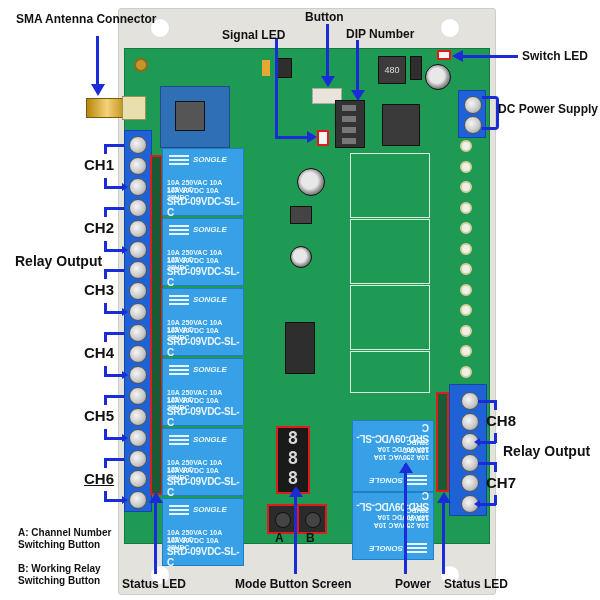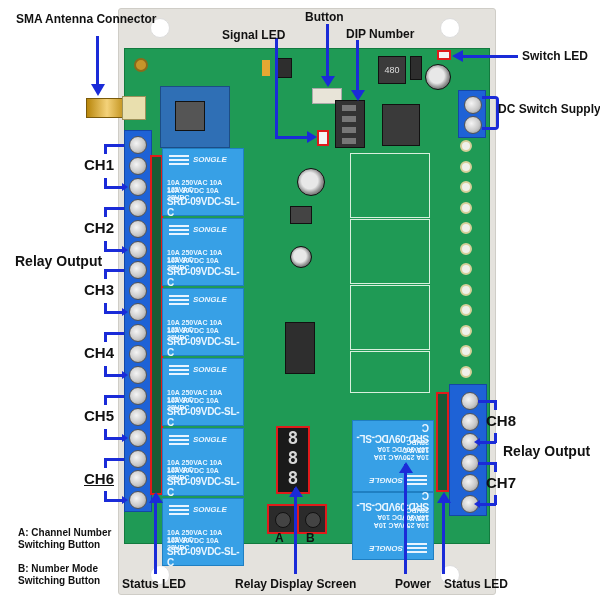--- a/index.html
+++ b/index.html
@@ -305,32 +305,32 @@
 <div class="abs arrow-line" style="left:404px;top:464px;width:3px;height:110px;"></div>
 <div class="abs" style="left:399px;top:462px;width:0;height:0;border-left:7px solid transparent;border-right:7px solid transparent;border-bottom:11px solid #1a2bd8;"></div>
 <div class="abs arrow-line" style="left:442px;top:496px;width:3px;height:78px;"></div>
 <div class="abs" style="left:437px;top:492px;width:0;height:0;border-left:7px solid transparent;border-right:7px solid transparent;border-bottom:11px solid #1a2bd8;"></div>
 
 <div class="label lbl-sm" style="left:16px;top:12px;">SMA Antenna Connector</div>
 <div class="label lbl-sm" style="left:222px;top:28px;">Signal LED</div>
 <div class="label lbl-sm" style="left:305px;top:10px;">Button</div>
 <div class="label lbl-sm" style="left:346px;top:27px;">DIP Number</div>
 <div class="label lbl-sm" style="left:522px;top:49px;">Switch LED</div>
-<div class="label lbl-sm" style="left:498px;top:102px;">DC Switch Supply</div>
+<div class="label lbl-sm" style="left:498px;top:102px;">DC Power Supply</div>
 
 <div class="label lbl-md" style="left:15px;top:253px;">Relay Output</div>
 <div class="label lbl-md" style="left:503px;top:443px;">Relay Output</div>
 
 <div class="label lbl-note" style="left:18px;top:527px;">A: Channel Number</div>
 <div class="label lbl-note" style="left:18px;top:539px;">Switching Button</div>
-<div class="label lbl-note" style="left:18px;top:563px;">B: Number Mode</div>
+<div class="label lbl-note" style="left:18px;top:563px;">B: Working Relay</div>
 <div class="label lbl-note" style="left:18px;top:575px;">Switching Button</div>
 
 <div class="label lbl-sm" style="left:122px;top:577px;">Status LED</div>
-<div class="label lbl-sm" style="left:235px;top:577px;">Relay Display Screen</div>
+<div class="label lbl-sm" style="left:235px;top:577px;">Mode Button Screen</div>
 <div class="label lbl-sm" style="left:395px;top:577px;">Power</div>
 <div class="label lbl-sm" style="left:444px;top:577px;">Status LED</div>
 
 <div id="channel-labels">
     <div class="label lbl-ch" style="left:84px;top:156px;">CH1</div>
     <div class="label lbl-ch" style="left:84px;top:219px;">CH2</div>
     <div class="label lbl-ch" style="left:84px;top:281px;">CH3</div>
     <div class="label lbl-ch" style="left:84px;top:344px;">CH4</div>
     <div class="label lbl-ch" style="left:84px;top:407px;">CH5</div>
     <div class="label lbl-ch" style="left:84px;top:470px;text-decoration:underline;">CH6</div>

